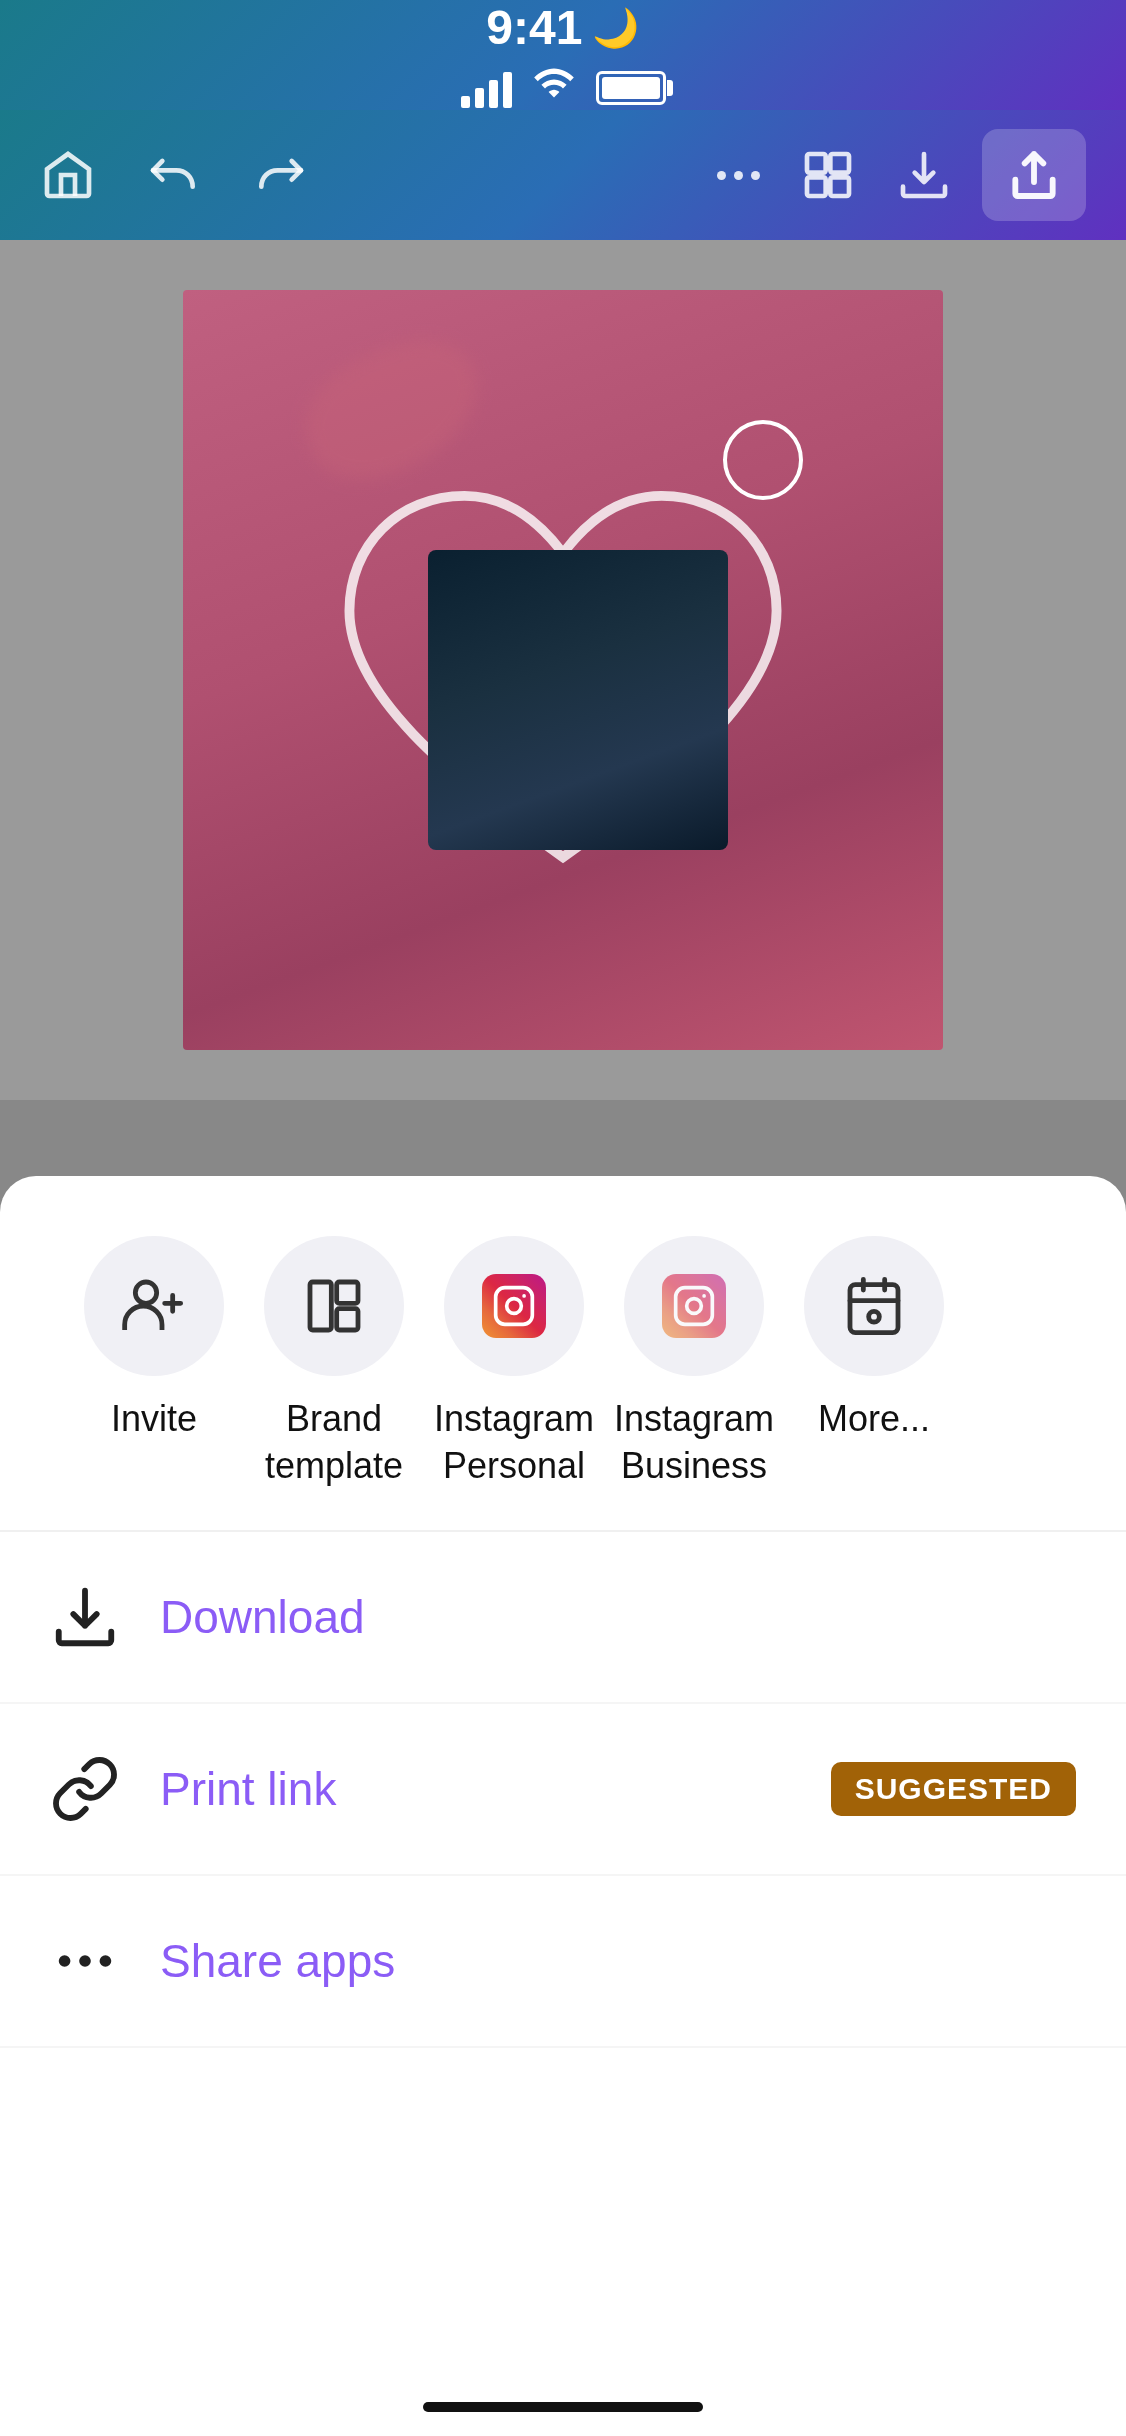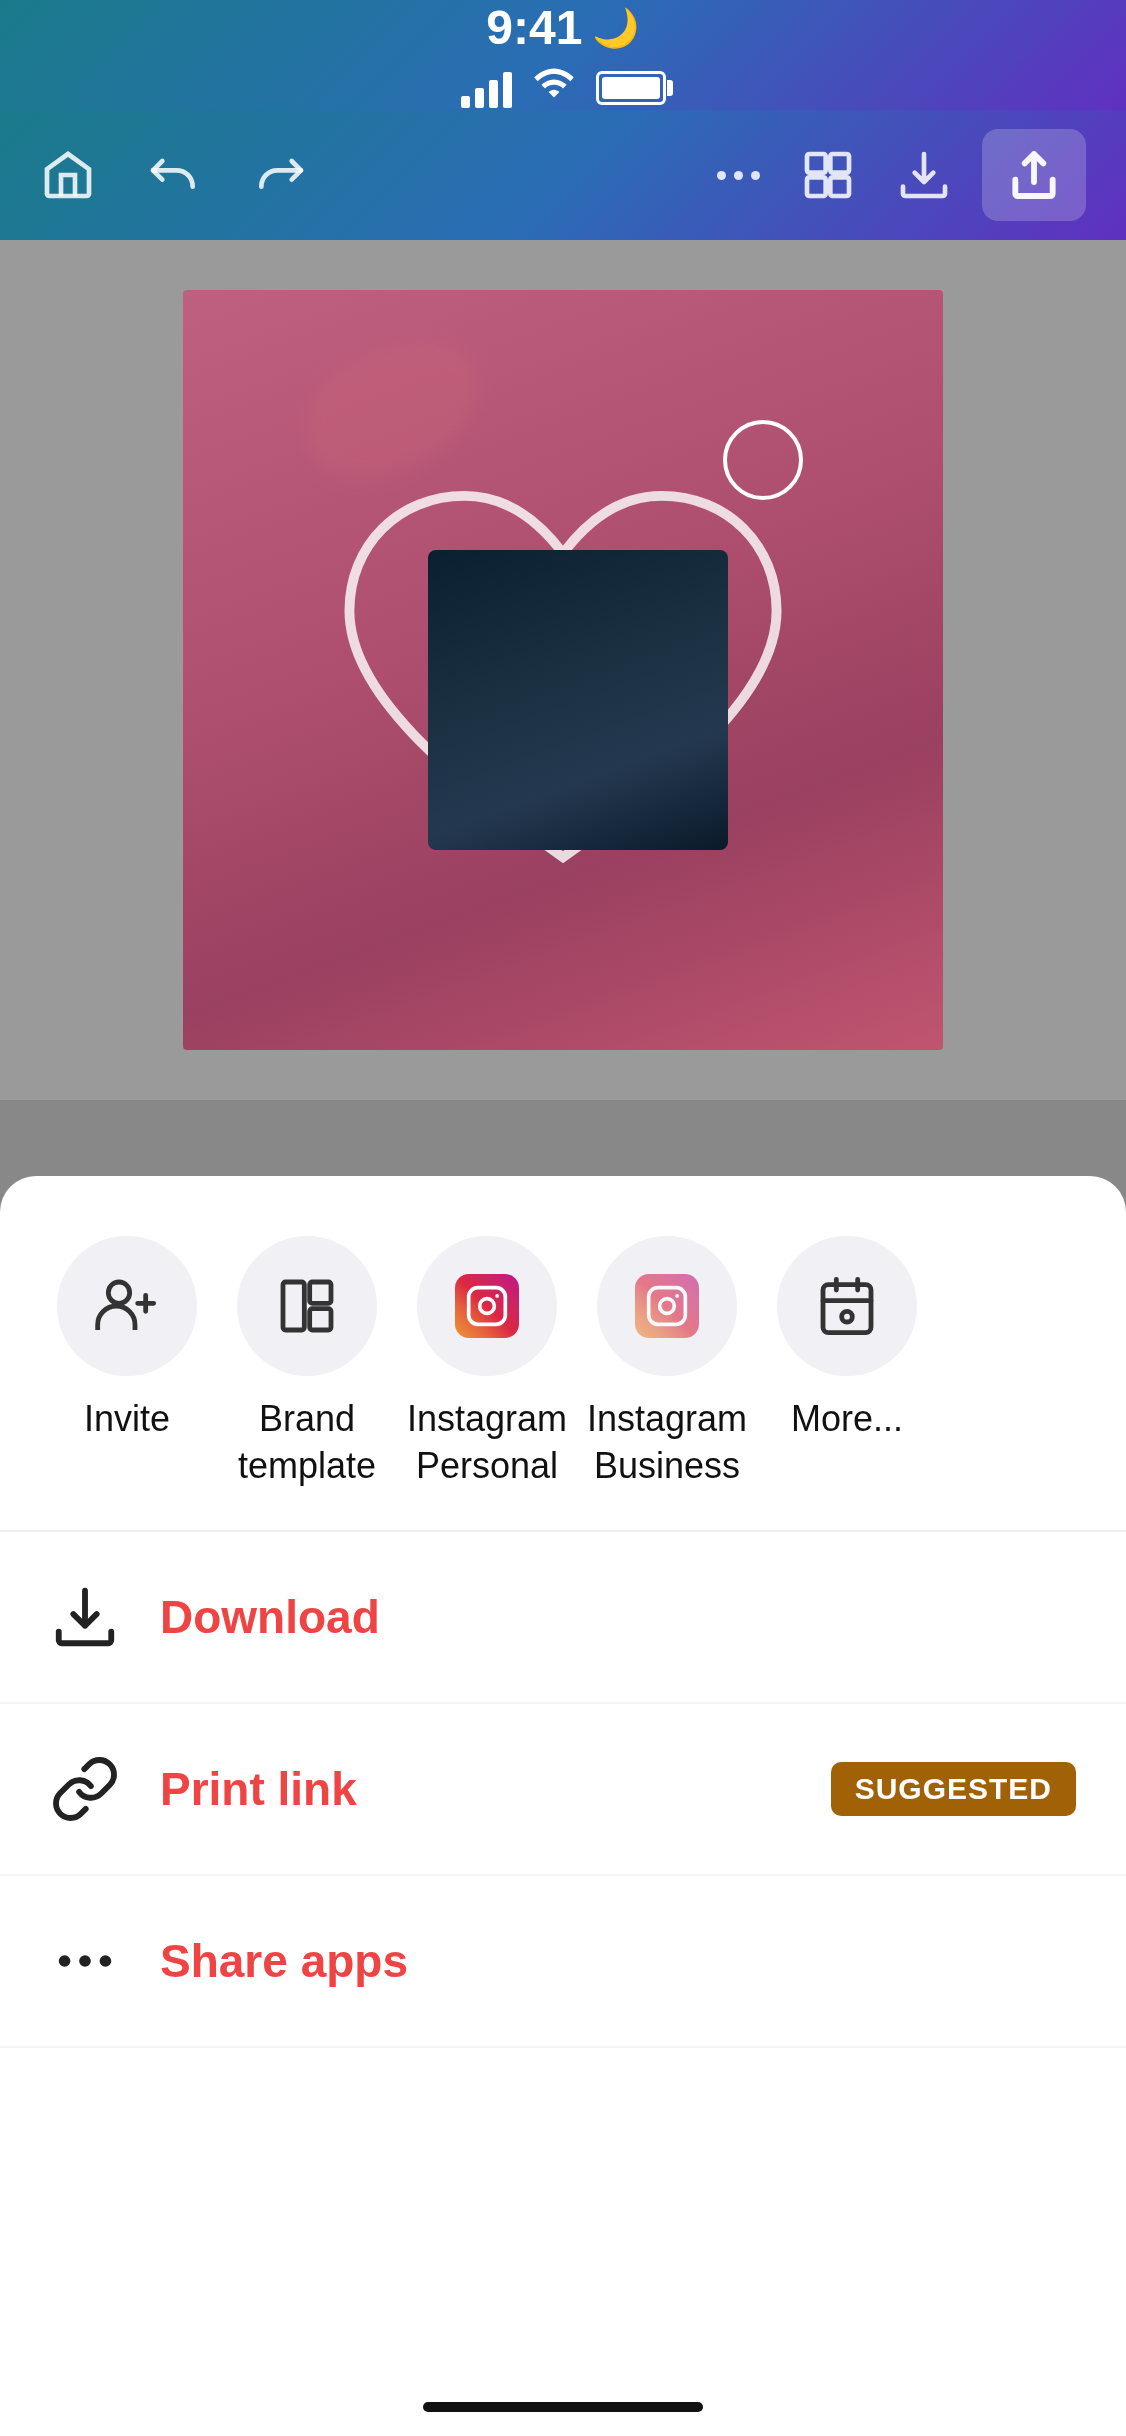--- a/index.html
+++ b/index.html
@@ -235,21 +235,21 @@
       background: white;
       border-radius: 36px 36px 0 0;
       z-index: 20;
       padding-top: 40px;
     }
 
     
     .quick-actions {
       display: flex;
       align-items: flex-start;
-      padding: 20px 37px 40px;
+      padding: 20px 64px 40px;
       gap: 0;
       overflow-x: auto;
     }
 
     .action-item {
       display: flex;
       flex-direction: column;
       align-items: center;
       gap: 20px;
       min-width: 180px;
@@ -324,22 +324,22 @@
       height: 70px;
     }
 
     .menu-icon svg {
       width: 70px;
       height: 70px;
     }
 
     .menu-label {
       font-size: 46px;
-      color: #ef4444;
-      font-weight: 700;
+      color: #8b5cf6;
+      font-weight: 400;
       flex: 1;
     }
 
     .suggested-badge {
       background: #a16207;
       color: white;
       font-size: 30px;
       font-weight: 700;
       padding: 10px 24px;
       border-radius: 10px;

